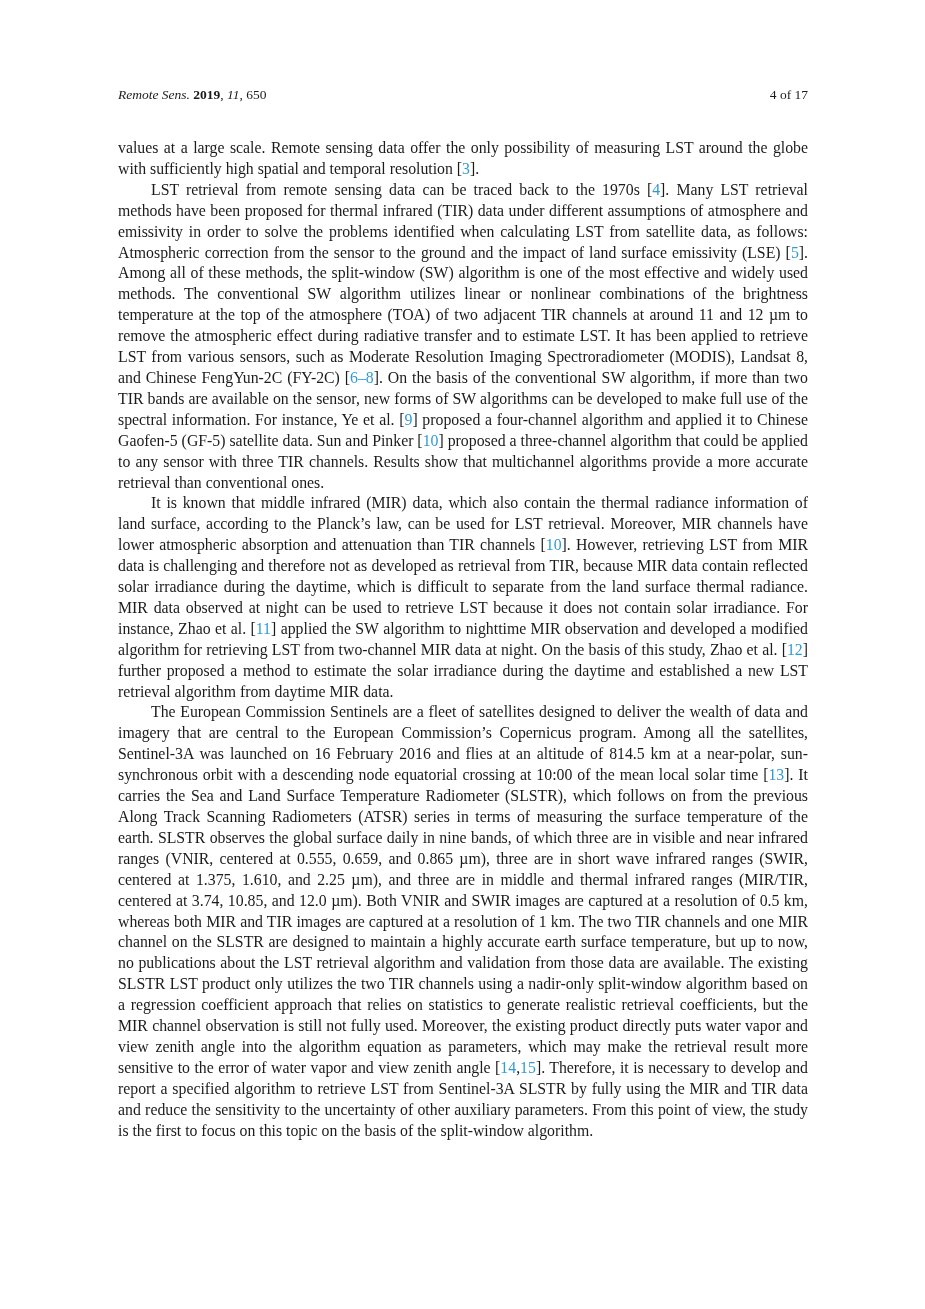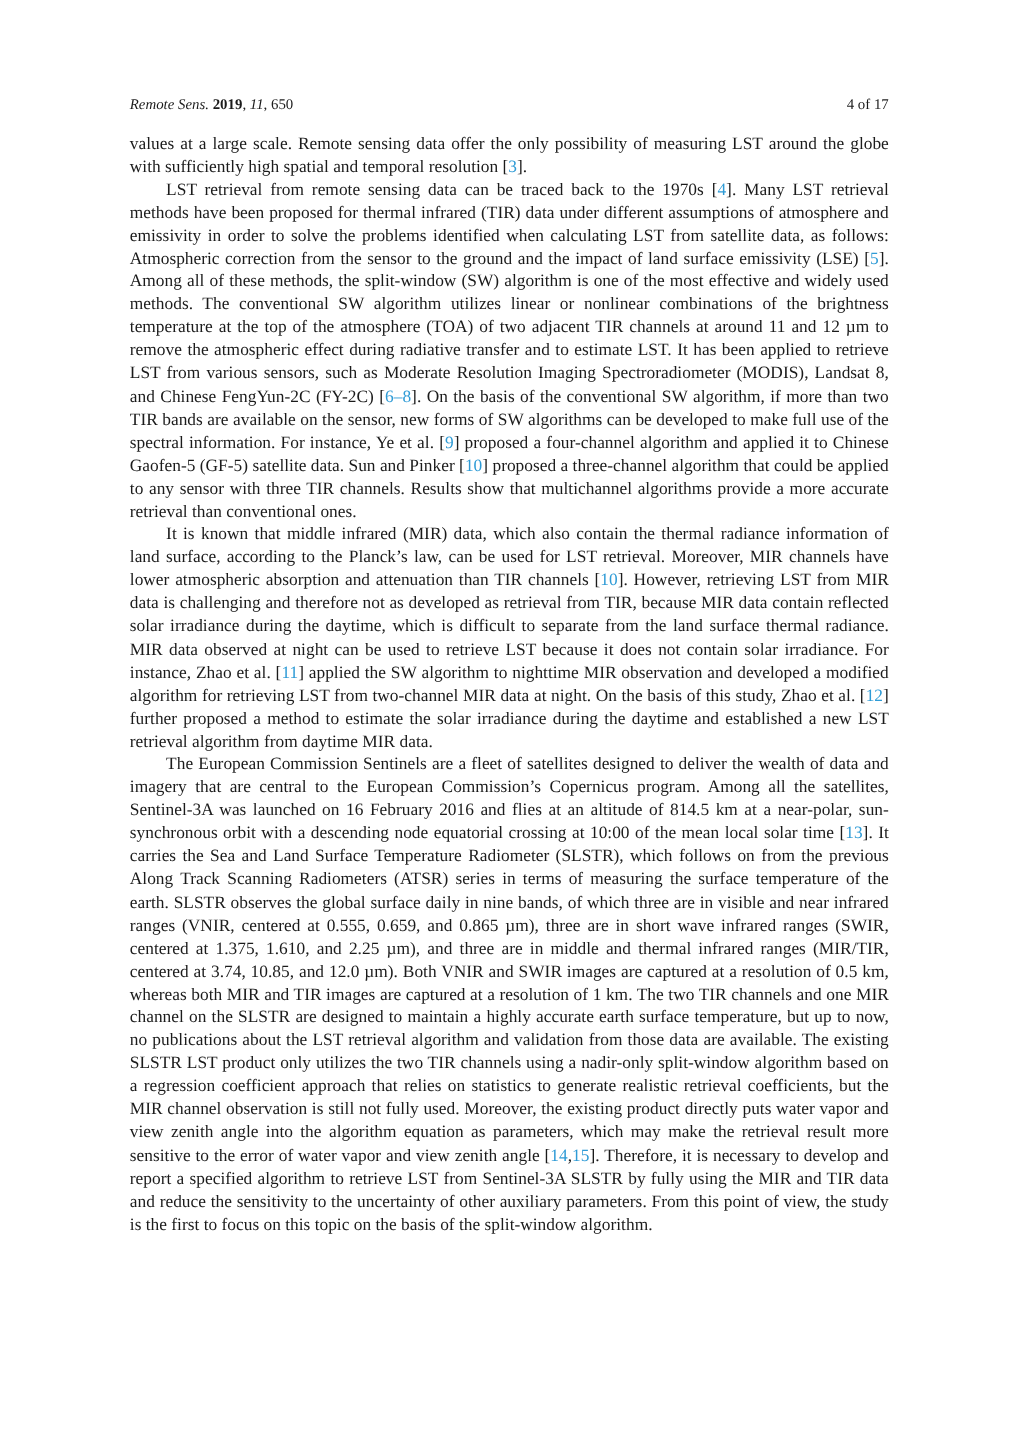--- a/index.html
+++ b/index.html
@@ -25,21 +25,21 @@
     display: flex;
     justify-content: space-between;
     align-items: baseline;
     font-size: 13.5px;
     line-height: 14px;
     color: #1b1b1b;
   }
   .running-head .it { font-style: italic; }
   .running-head .bd { font-weight: bold; }
   .content {
-    margin-top: 19px;
+    margin-top: 36px;
     font-size: 15.8px;
     line-height: 20.9px;
     text-align: justify;
     text-justify: inter-word;
   }
   .content p {
     margin: 0;
     padding: 0;
     text-indent: 33px;
   }

